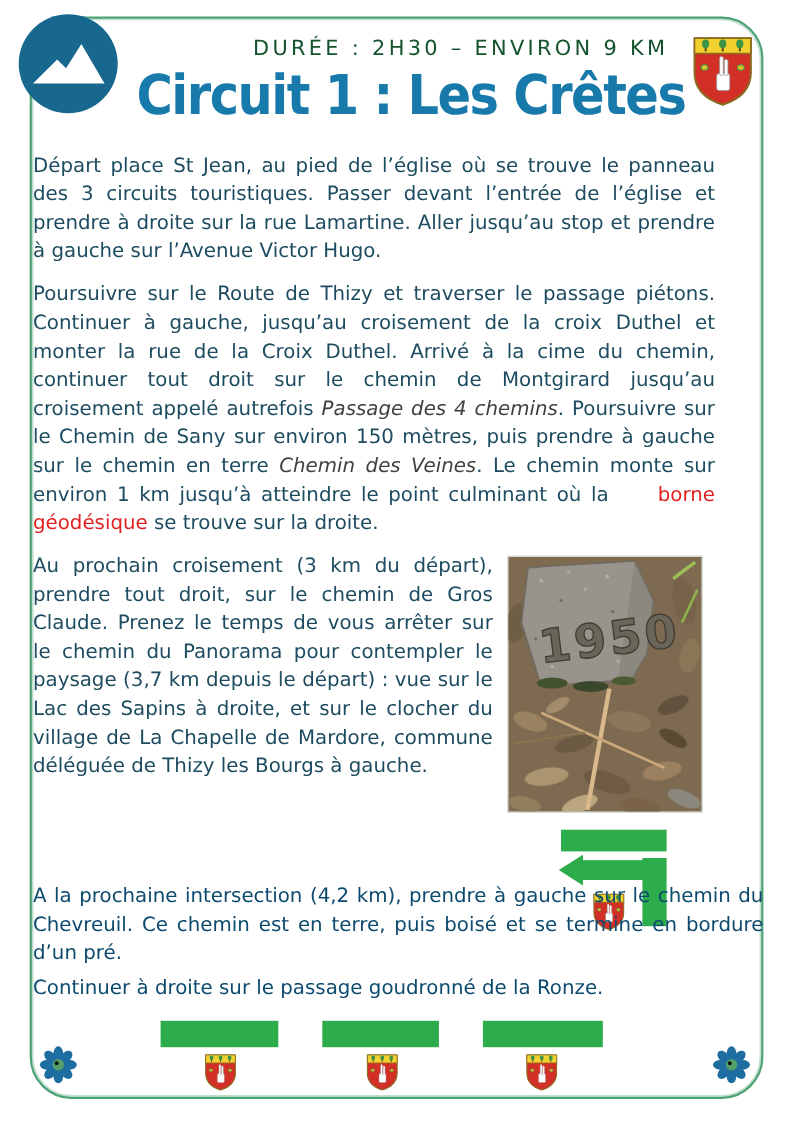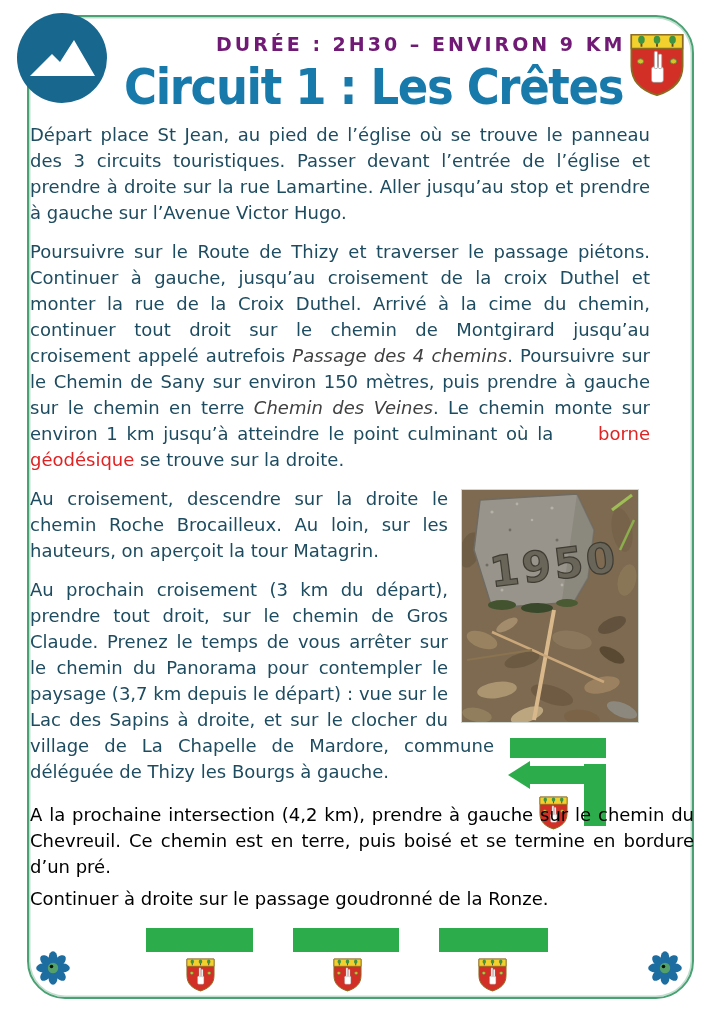--- a/index.html
+++ b/index.html
@@ -8,49 +8,49 @@
     font-family:"DejaVu Sans",sans-serif;overflow:hidden;
   }
   .page-border{
     position:absolute;left:27px;top:15px;width:663px;height:980px;
     border:2.5px solid #4aa173;border-radius:38px;
     box-shadow:inset 0 0 0 1.5px rgba(74,161,115,.35);
     pointer-events:none;
   }
   .mountain-badge{position:absolute;left:16px;top:12px;width:92px;height:92px;}
   .duree{
-    position:absolute;left:216px;top:33px;width:410px;
-    color:#701a75;font-size:19px;font-weight:700;letter-spacing:3px;
+    position:absolute;left:230px;top:33px;width:410px;
+    color:#14532d;font-size:19px;font-weight:400;letter-spacing:3px;
     white-space:nowrap;
   }
   .crest-top{position:absolute;left:629px;top:33px;width:56px;height:64px;}
   .title{
     position:absolute;left:124px;top:58px;margin:0;
     color:#1879ab;font-size:50px;font-weight:800;letter-spacing:-1.5px;
     transform:scaleX(.9);transform-origin:left top;white-space:nowrap;
   }
   .text-flow{
-    position:absolute;left:30px;top:122px;width:620px;
+    position:absolute;left:30px;top:138px;width:620px;
     color:#1d4b5f;font-size:18px;line-height:26px;text-align:justify;
   }
   .text-flow p{margin:0 0 13px 0;}
   .path-name{color:#404040;font-style:italic;}
   .red-text{color:#e02222;margin-left:36px;}
   .photo-figure{
     float:right;margin:4px 12px 10px 14px;width:176px;height:232px;
     outline:1px solid #cfd8d2;
   }
   .arrow-block{
     float:right;clear:right;position:relative;
     width:100px;height:90px;margin:6px 42px 4px 14px;
   }
   .arrow-block .crest-small{position:absolute;left:31px;top:58px;width:29px;height:34px;}
   .bottom-text{
     position:absolute;left:30px;top:802px;width:664px;
-    color:#000000;font-size:18px;line-height:26px;text-align:justify;
+    color:#0c4a6e;font-size:18px;line-height:26px;text-align:justify;
   }
   .bottom-text p{margin:0 0 6px 0;}
   .marker-bar{position:absolute;top:928px;height:24px;background:#2cac4a;}
   .bar-1{left:146px;width:107px;}
   .bar-2{left:293px;width:106px;}
   .bar-3{left:439px;width:109px;}
   .crest-bottom{position:absolute;top:958px;width:29px;height:34px;}
   .crest-b1{left:186px;} .crest-b2{left:333px;} .crest-b3{left:478px;}
   .flower{position:absolute;top:951px;width:34px;height:34px;}
   .flower-left{left:36px;} .flower-right{left:648px;}
@@ -183,21 +183,20 @@
           <polygon points="22,23 0,37 22,51"></polygon>
         </g>
       </svg>
       <div class="crest-small">
         <svg viewBox="0 0 60 70" width="29" height="34">
             <use href="#coa"></use>
           </svg>
       </div>
     </div>
 
-    <p><span>Au croisement, descendre sur la droite le chemin Roche Brocailleux. Au loin, sur les hauteurs, on aperçoit la tour Matagrin.</span></p>
     <p><span>Au prochain croisement (3 km du départ), prendre tout droit, sur le chemin de Gros Claude. Prenez le temps de vous arrêter sur le chemin du Panorama pour contempler le paysage (3,7 km depuis le départ) : vue sur le Lac des Sapins à droite, et sur le clocher du village de La Chapelle de Mardore, commune déléguée de Thizy les Bourgs à gauche.</span></p>
   </div>
 </div>
 
 <div class="bottom-text">
   <p><span>A la prochaine intersection (4,2 km), prendre à gauche sur le chemin du Chevreuil. Ce chemin est en terre, puis boisé et se termine en bordure d’un pré.</span></p>
   <p><span>Continuer à droite sur le passage goudronné de la Ronze.</span></p>
 </div>
 
 <div class="marker-bar bar-1"></div>

